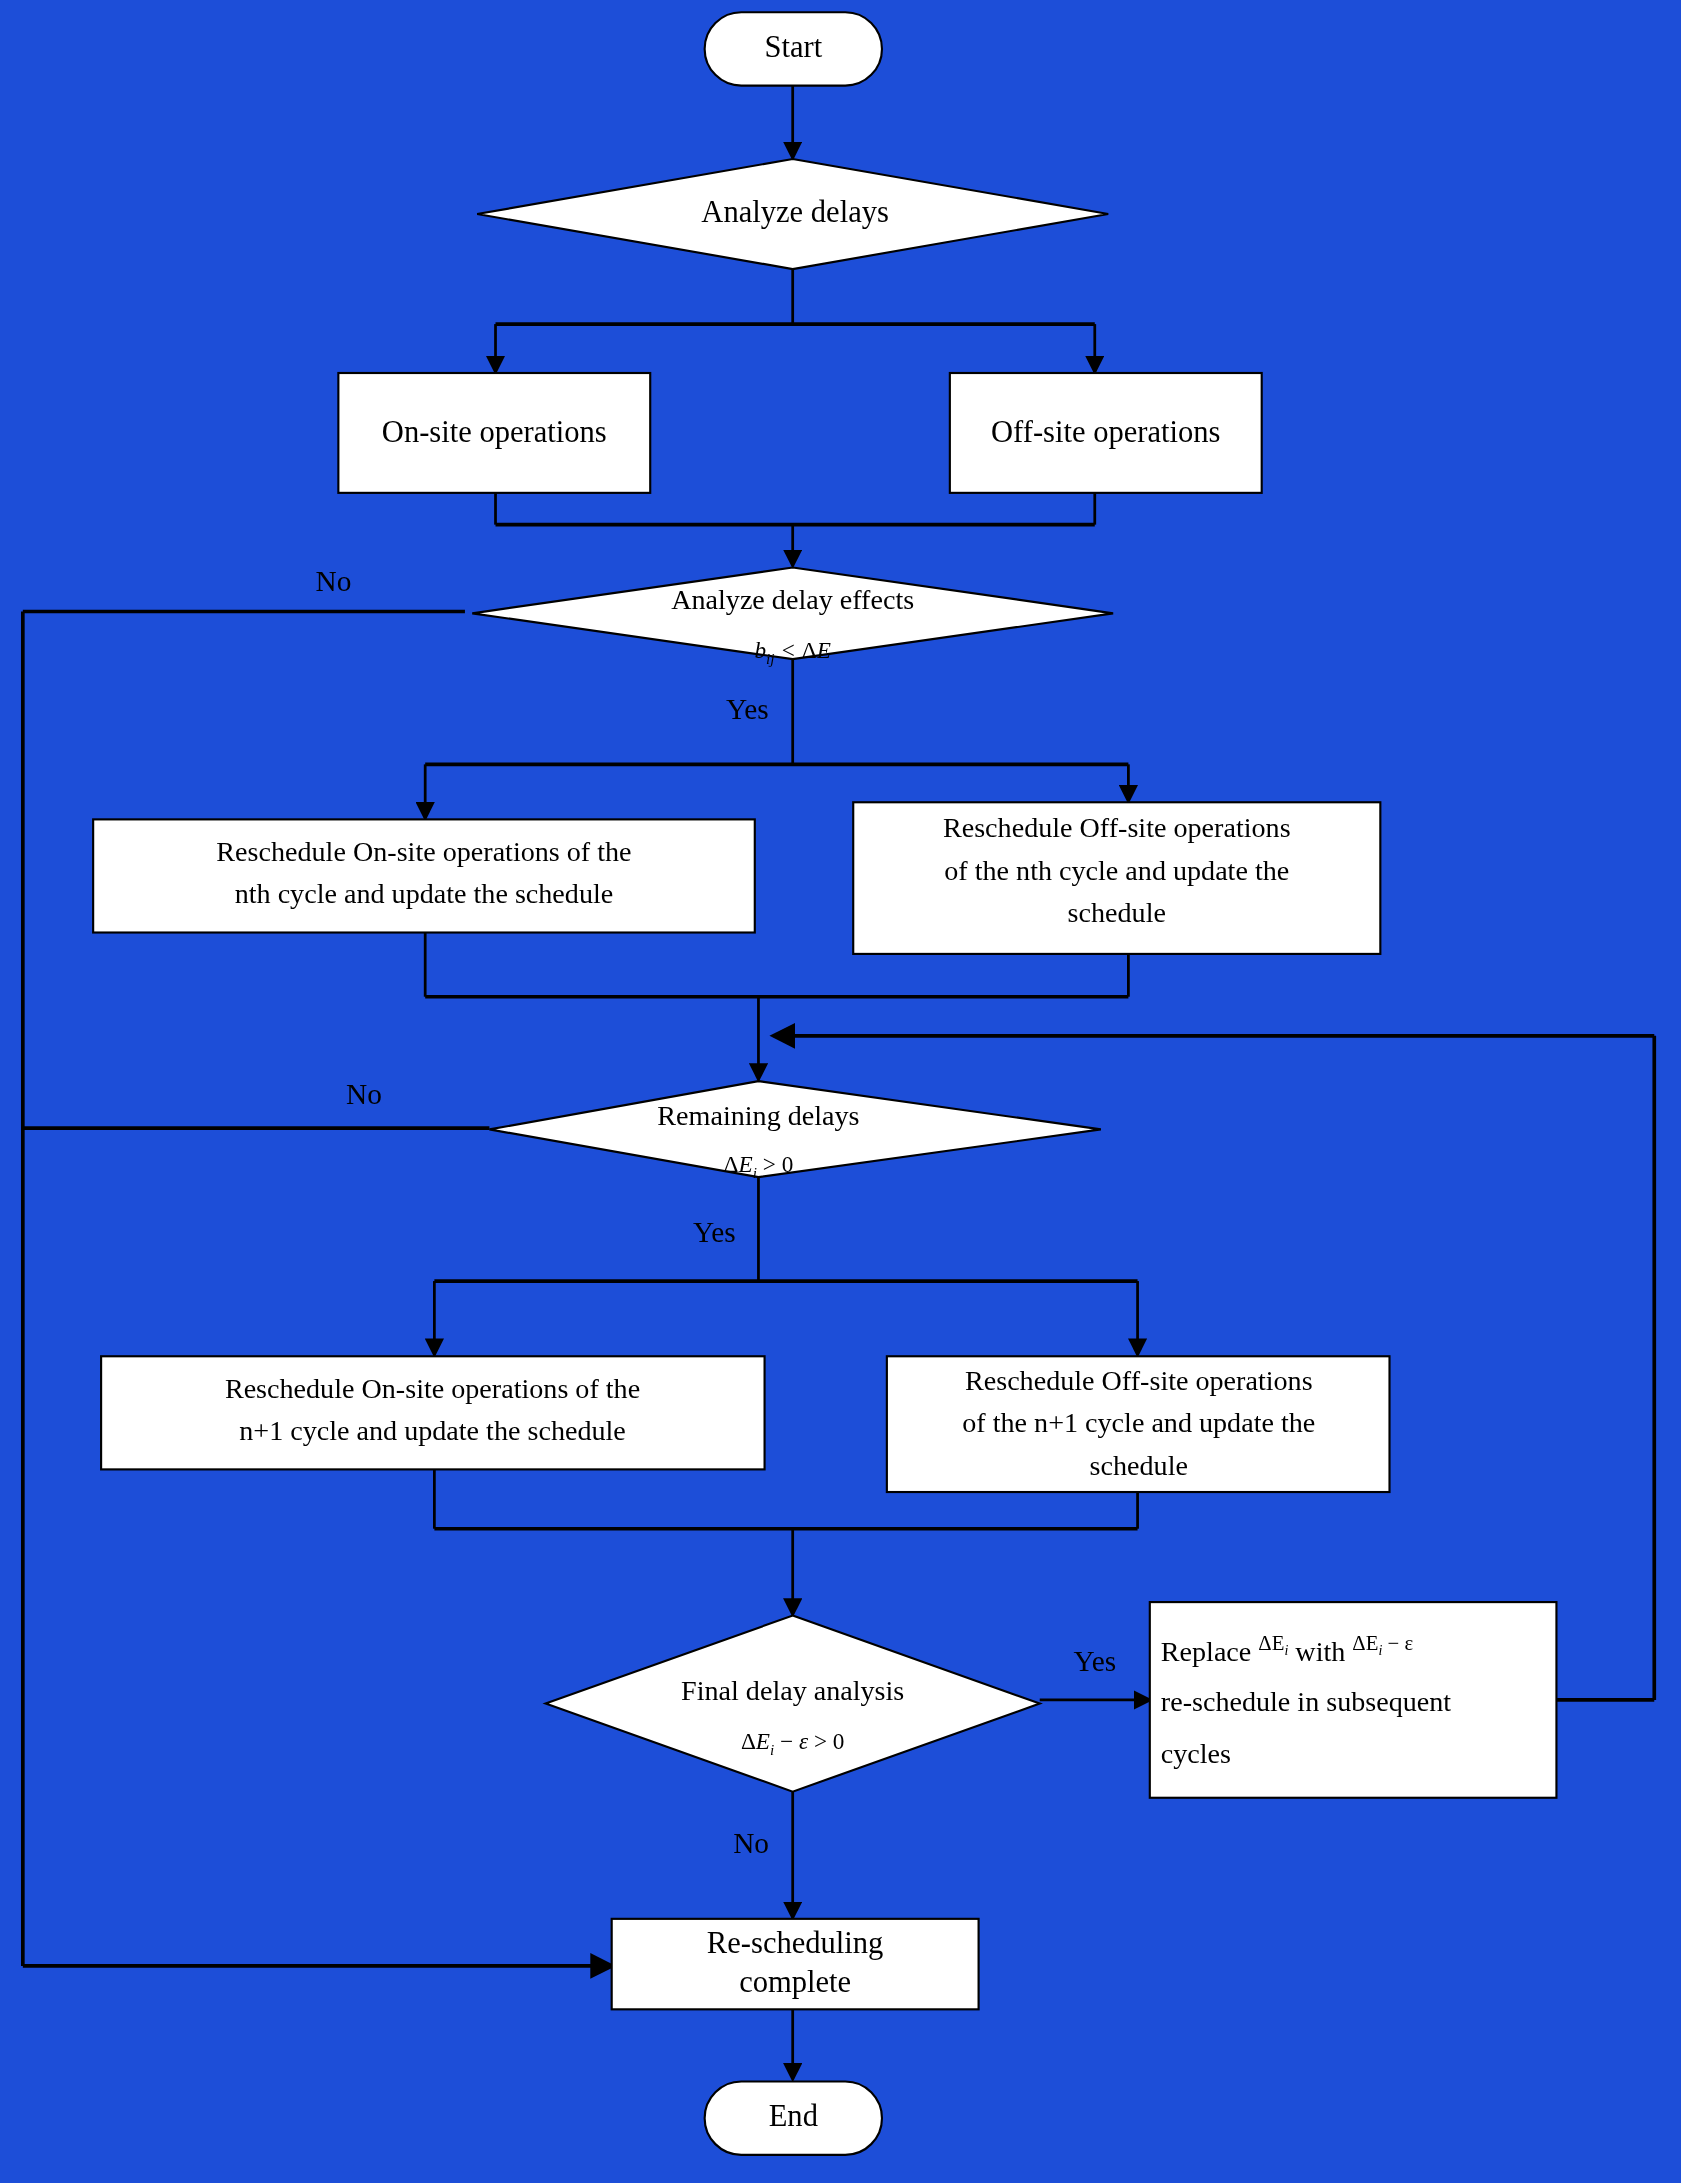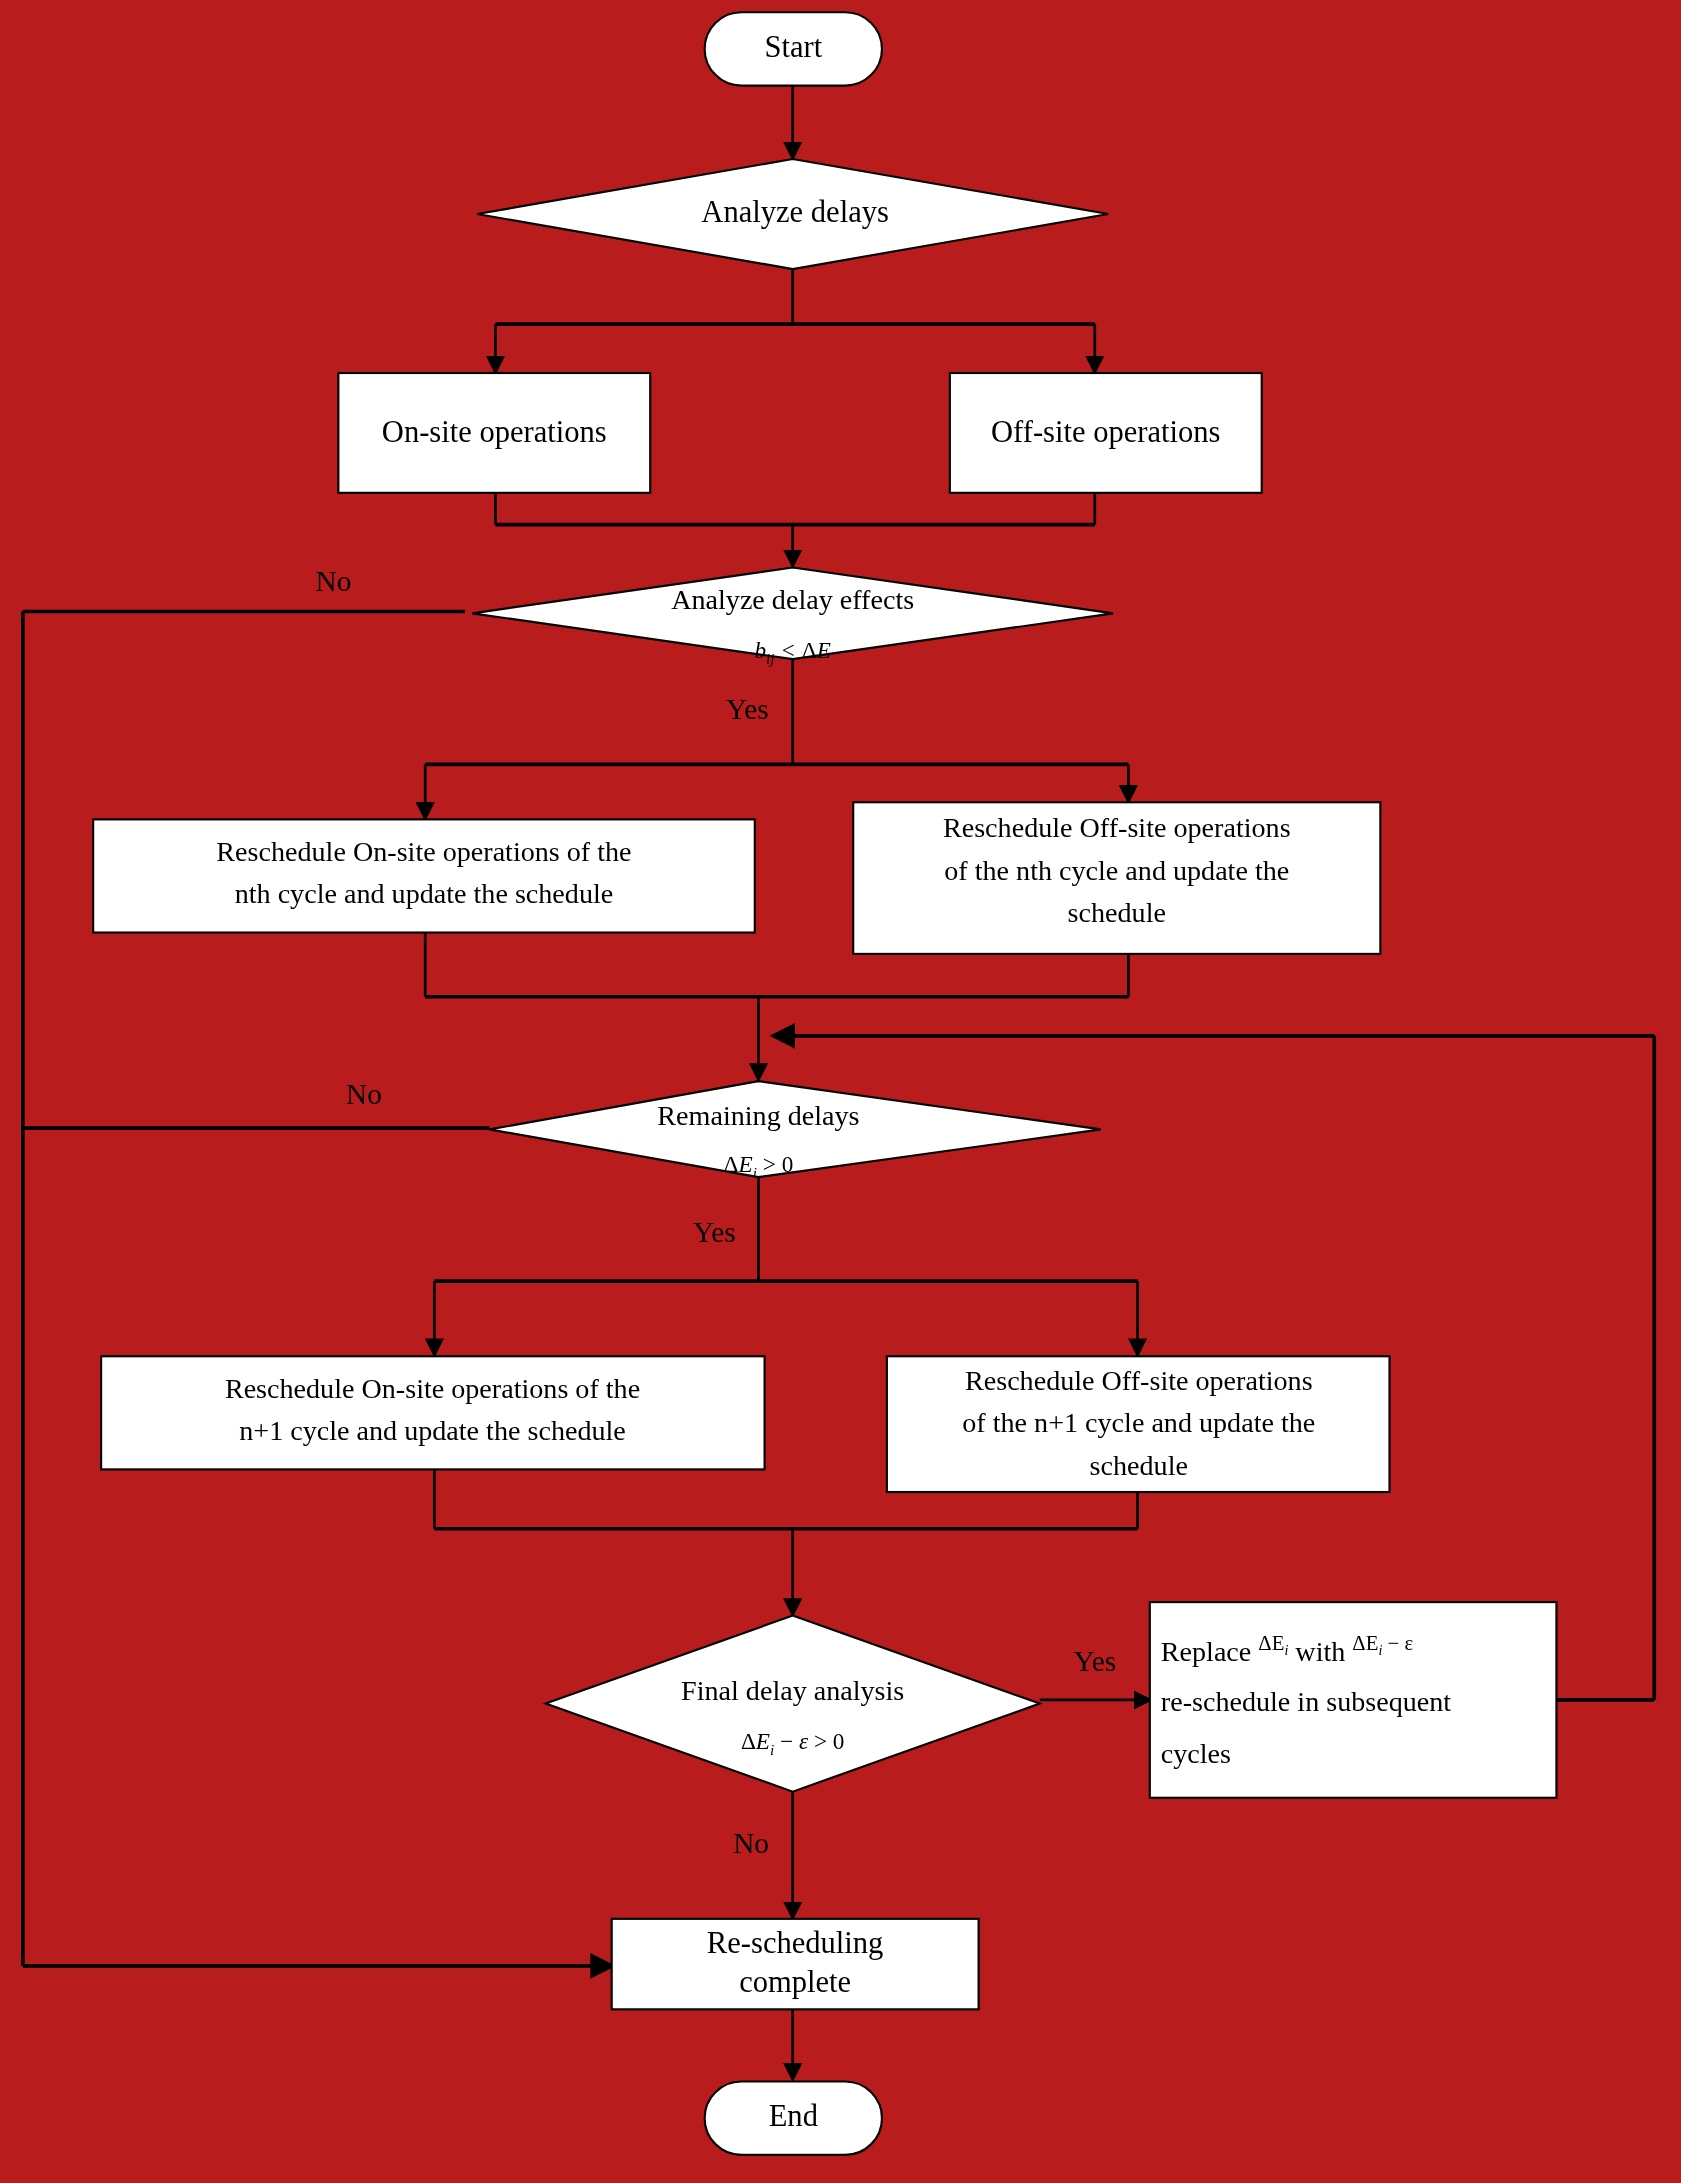--- a/index.html
+++ b/index.html
@@ -10,21 +10,21 @@
   body {
     font-family: "Liberation Serif", "DejaVu Serif", serif;
     width: 1682px;
     height: 2183px;
     overflow: hidden;
   }
   #flowchart-root {
     position: relative;
     width: 1682px;
     height: 2183px;
-    background: #b91c1c;
+    background: #1d4ed8;
   }
   svg.fc {
     display: block;
     width: 1682px;
     height: 2183px;
   }
   .shape-thin {
     fill: #ffffff;
     stroke: #000000;
     stroke-width: 3.5;

